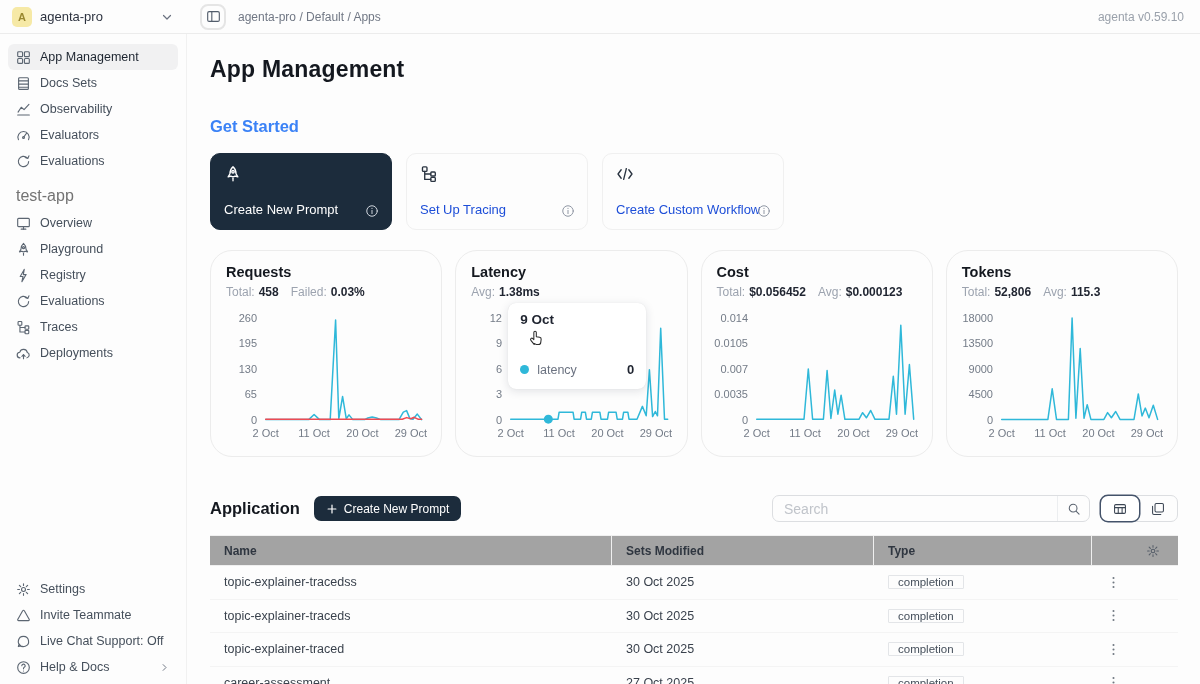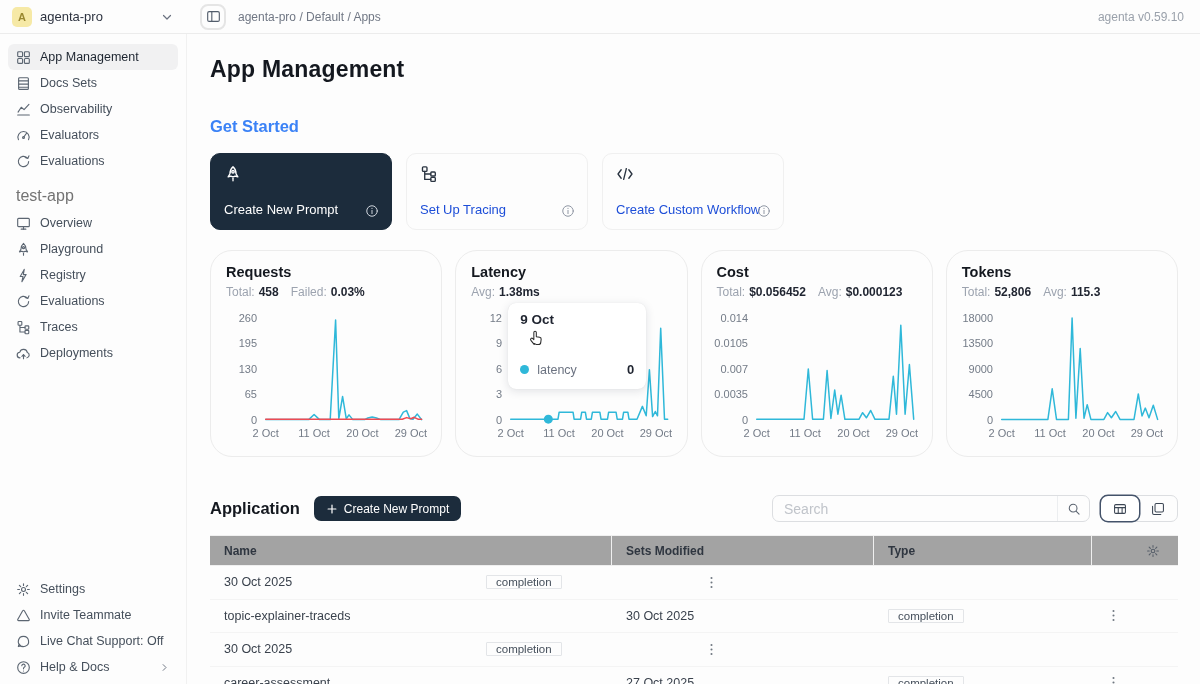--- a/index.html
+++ b/index.html
@@ -465,20 +465,21 @@
               <svg viewBox="0 0 16 16" width="1em" height="1em" fill="none" stroke="currentColor" stroke-width="1.2" stroke-linecap="round" stroke-linejoin="round">
                 <circle cx="8" cy="8" r="2.1"></circle>
                 <path d="M8 1.8v1.9M8 12.3v1.9M1.8 8h1.9M12.3 8h1.9M3.6 3.6 5 5M11 11l1.4 1.4M12.4 3.6 11 5M5 11l-1.4 1.4"></path>
               </svg>
             </span>
         </span>
       </div>
     </div>
     <div id="tbody" data-interactable="false">
         <div class="trow" data-interactable="true">
+          <div class="td c-name" data-interactable="false">topic-explainer-tracedss</div>
           <div class="td c-date" data-interactable="false">30 Oct 2025</div>
           <div class="td c-type" data-interactable="false">
             <span class="badge" data-interactable="false">completion</span>
           </div>
           <div class="td c-actions" data-interactable="false">
             <span class="row-dots" data-interactable="true">
               <svg viewBox="0 0 16 16" width="1em" height="1em" fill="currentColor">
                 <circle cx="8" cy="3.2" r="1.1"></circle>
                 <circle cx="8" cy="8" r="1.1"></circle>
                 <circle cx="8" cy="12.8" r="1.1"></circle>
@@ -496,20 +497,21 @@
             <span class="row-dots" data-interactable="true">
               <svg viewBox="0 0 16 16" width="1em" height="1em" fill="currentColor">
                 <circle cx="8" cy="3.2" r="1.1"></circle>
                 <circle cx="8" cy="8" r="1.1"></circle>
                 <circle cx="8" cy="12.8" r="1.1"></circle>
               </svg>
             </span>
           </div>
         </div>
         <div class="trow" data-interactable="true">
+          <div class="td c-name" data-interactable="false">topic-explainer-traced</div>
           <div class="td c-date" data-interactable="false">30 Oct 2025</div>
           <div class="td c-type" data-interactable="false">
             <span class="badge" data-interactable="false">completion</span>
           </div>
           <div class="td c-actions" data-interactable="false">
             <span class="row-dots" data-interactable="true">
               <svg viewBox="0 0 16 16" width="1em" height="1em" fill="currentColor">
                 <circle cx="8" cy="3.2" r="1.1"></circle>
                 <circle cx="8" cy="8" r="1.1"></circle>
                 <circle cx="8" cy="12.8" r="1.1"></circle>

